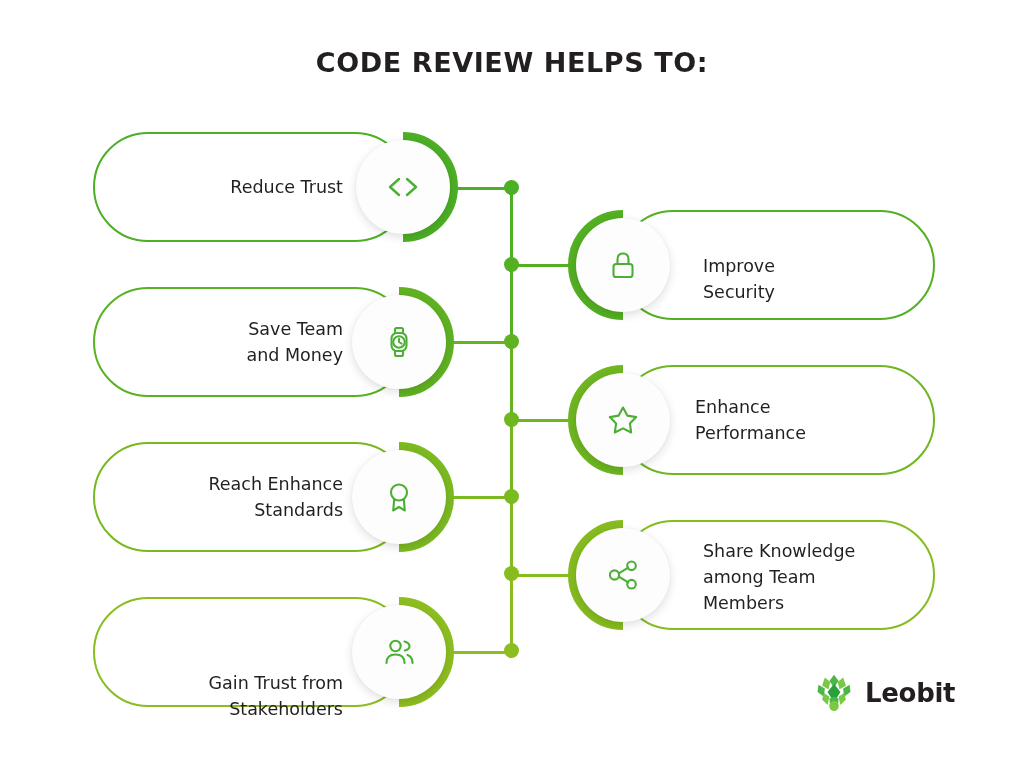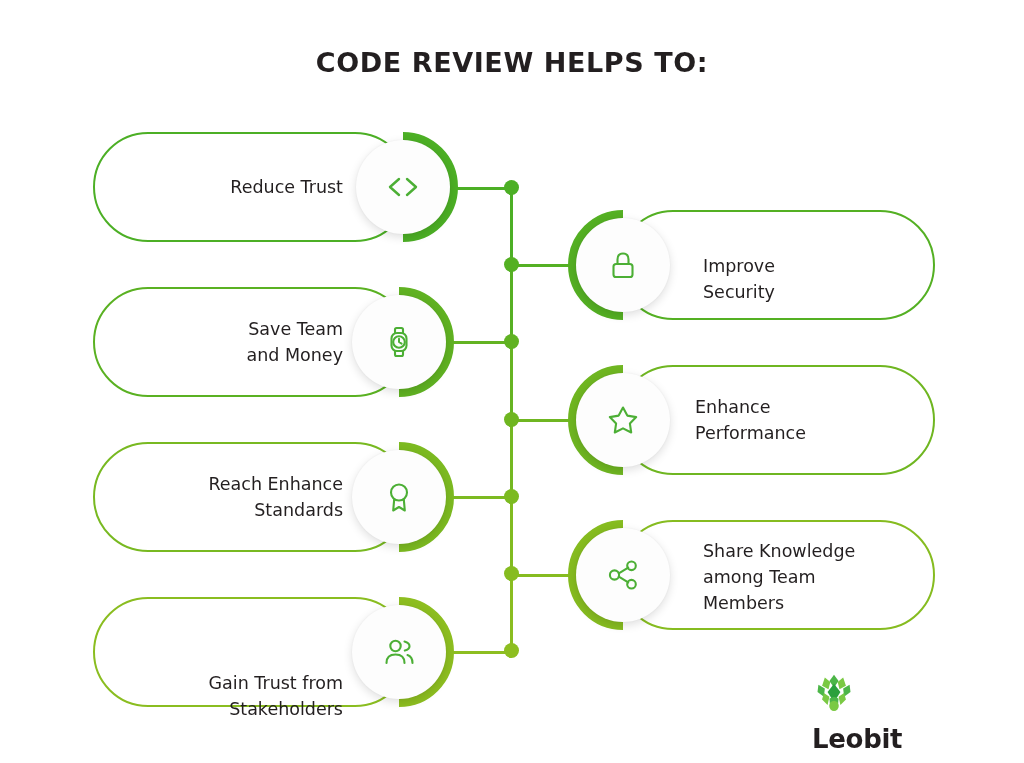--- a/index.html
+++ b/index.html
@@ -65,21 +65,21 @@
     display:flex;align-items:center;justify-content:center;
   }
   .node-icon svg{display:block;}
 
   
   .spine{position:absolute;width:3px;border-radius:2px;}
   .hline{position:absolute;height:3px;border-radius:2px;}
   .dot{position:absolute;width:15px;height:15px;border-radius:50%;}
 
   
-  .logo{position:absolute;left:812px;top:671px;display:flex;align-items:flex-start;gap:9px;flex-direction:column;}
+  .logo{position:absolute;left:812px;top:671px;display:flex;align-items:center;gap:9px;}
   .logo-mark{width:44px;height:44px;}
   .logo-text{
     font-family:"DejaVu Sans", sans-serif;
     font-weight:bold;font-size:26px;color:#231f20;letter-spacing:-.3px;
   }
 </style>
 </head>
 <body>
 
 <div id="stage">

